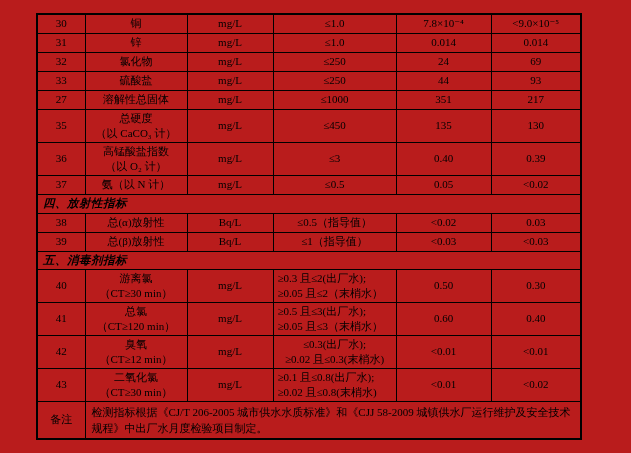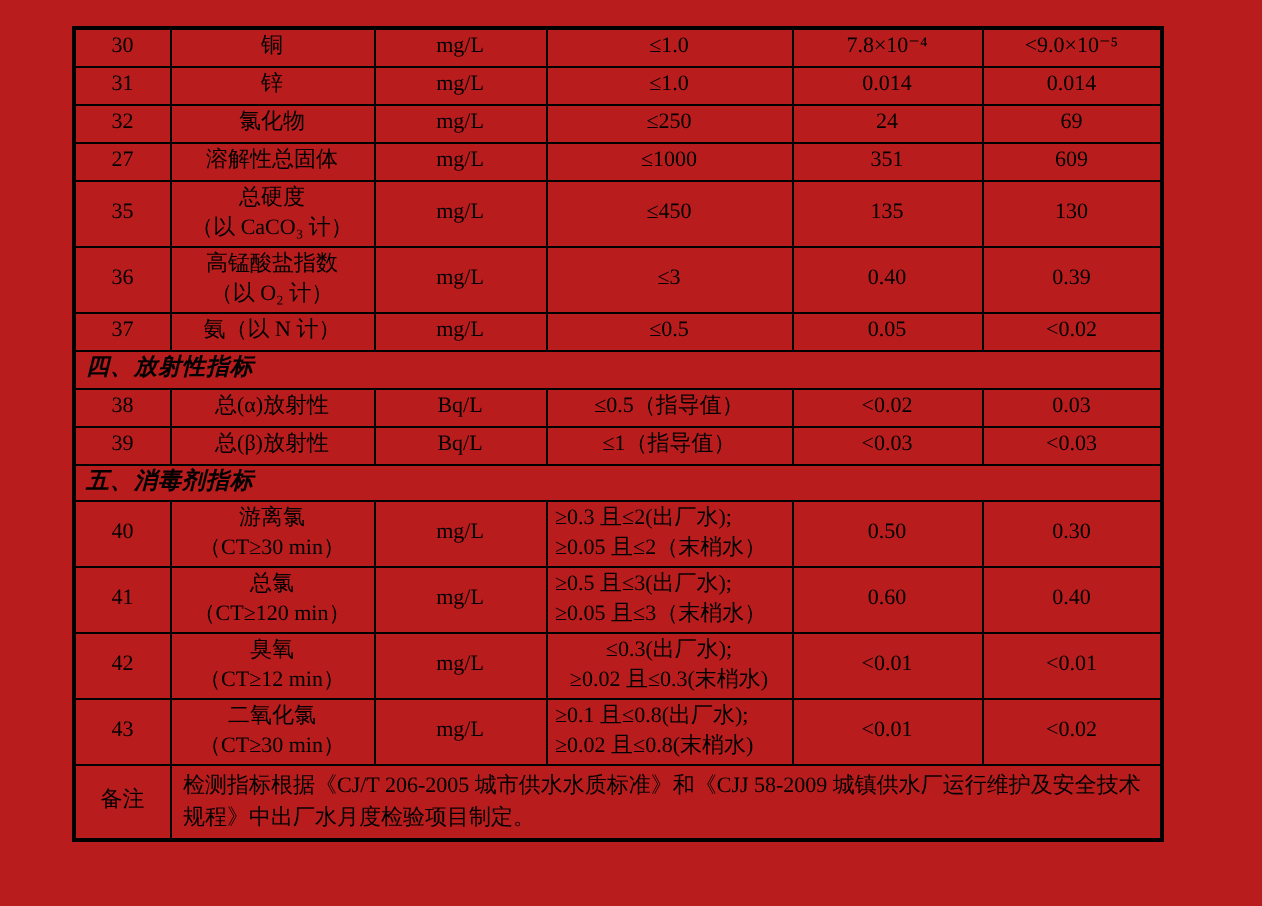--- a/index.html
+++ b/index.html
@@ -63,26 +63,34 @@
         </tr>
         <tr style="height: 19px;">
           <td>32</td>
           <td>氯化物</td>
           <td>mg/L</td>
           <td>≤250</td>
           <td>24</td>
           <td>69</td>
         </tr>
         <tr style="height: 19px;">
+          <td>33</td>
+          <td>硫酸盐</td>
+          <td>mg/L</td>
+          <td>≤250</td>
+          <td>44</td>
+          <td>93</td>
+        </tr>
+        <tr style="height: 19px;">
           <td>27</td>
           <td>溶解性总固体</td>
           <td>mg/L</td>
           <td>≤1000</td>
           <td>351</td>
-          <td>609</td>
+          <td>217</td>
         </tr>
         <tr style="height: 33px;">
           <td>35</td>
           <td>总硬度
 （以 CaCO₃ 计）</td>
           <td>mg/L</td>
           <td>≤450</td>
           <td>135</td>
           <td>130</td>
         </tr>

